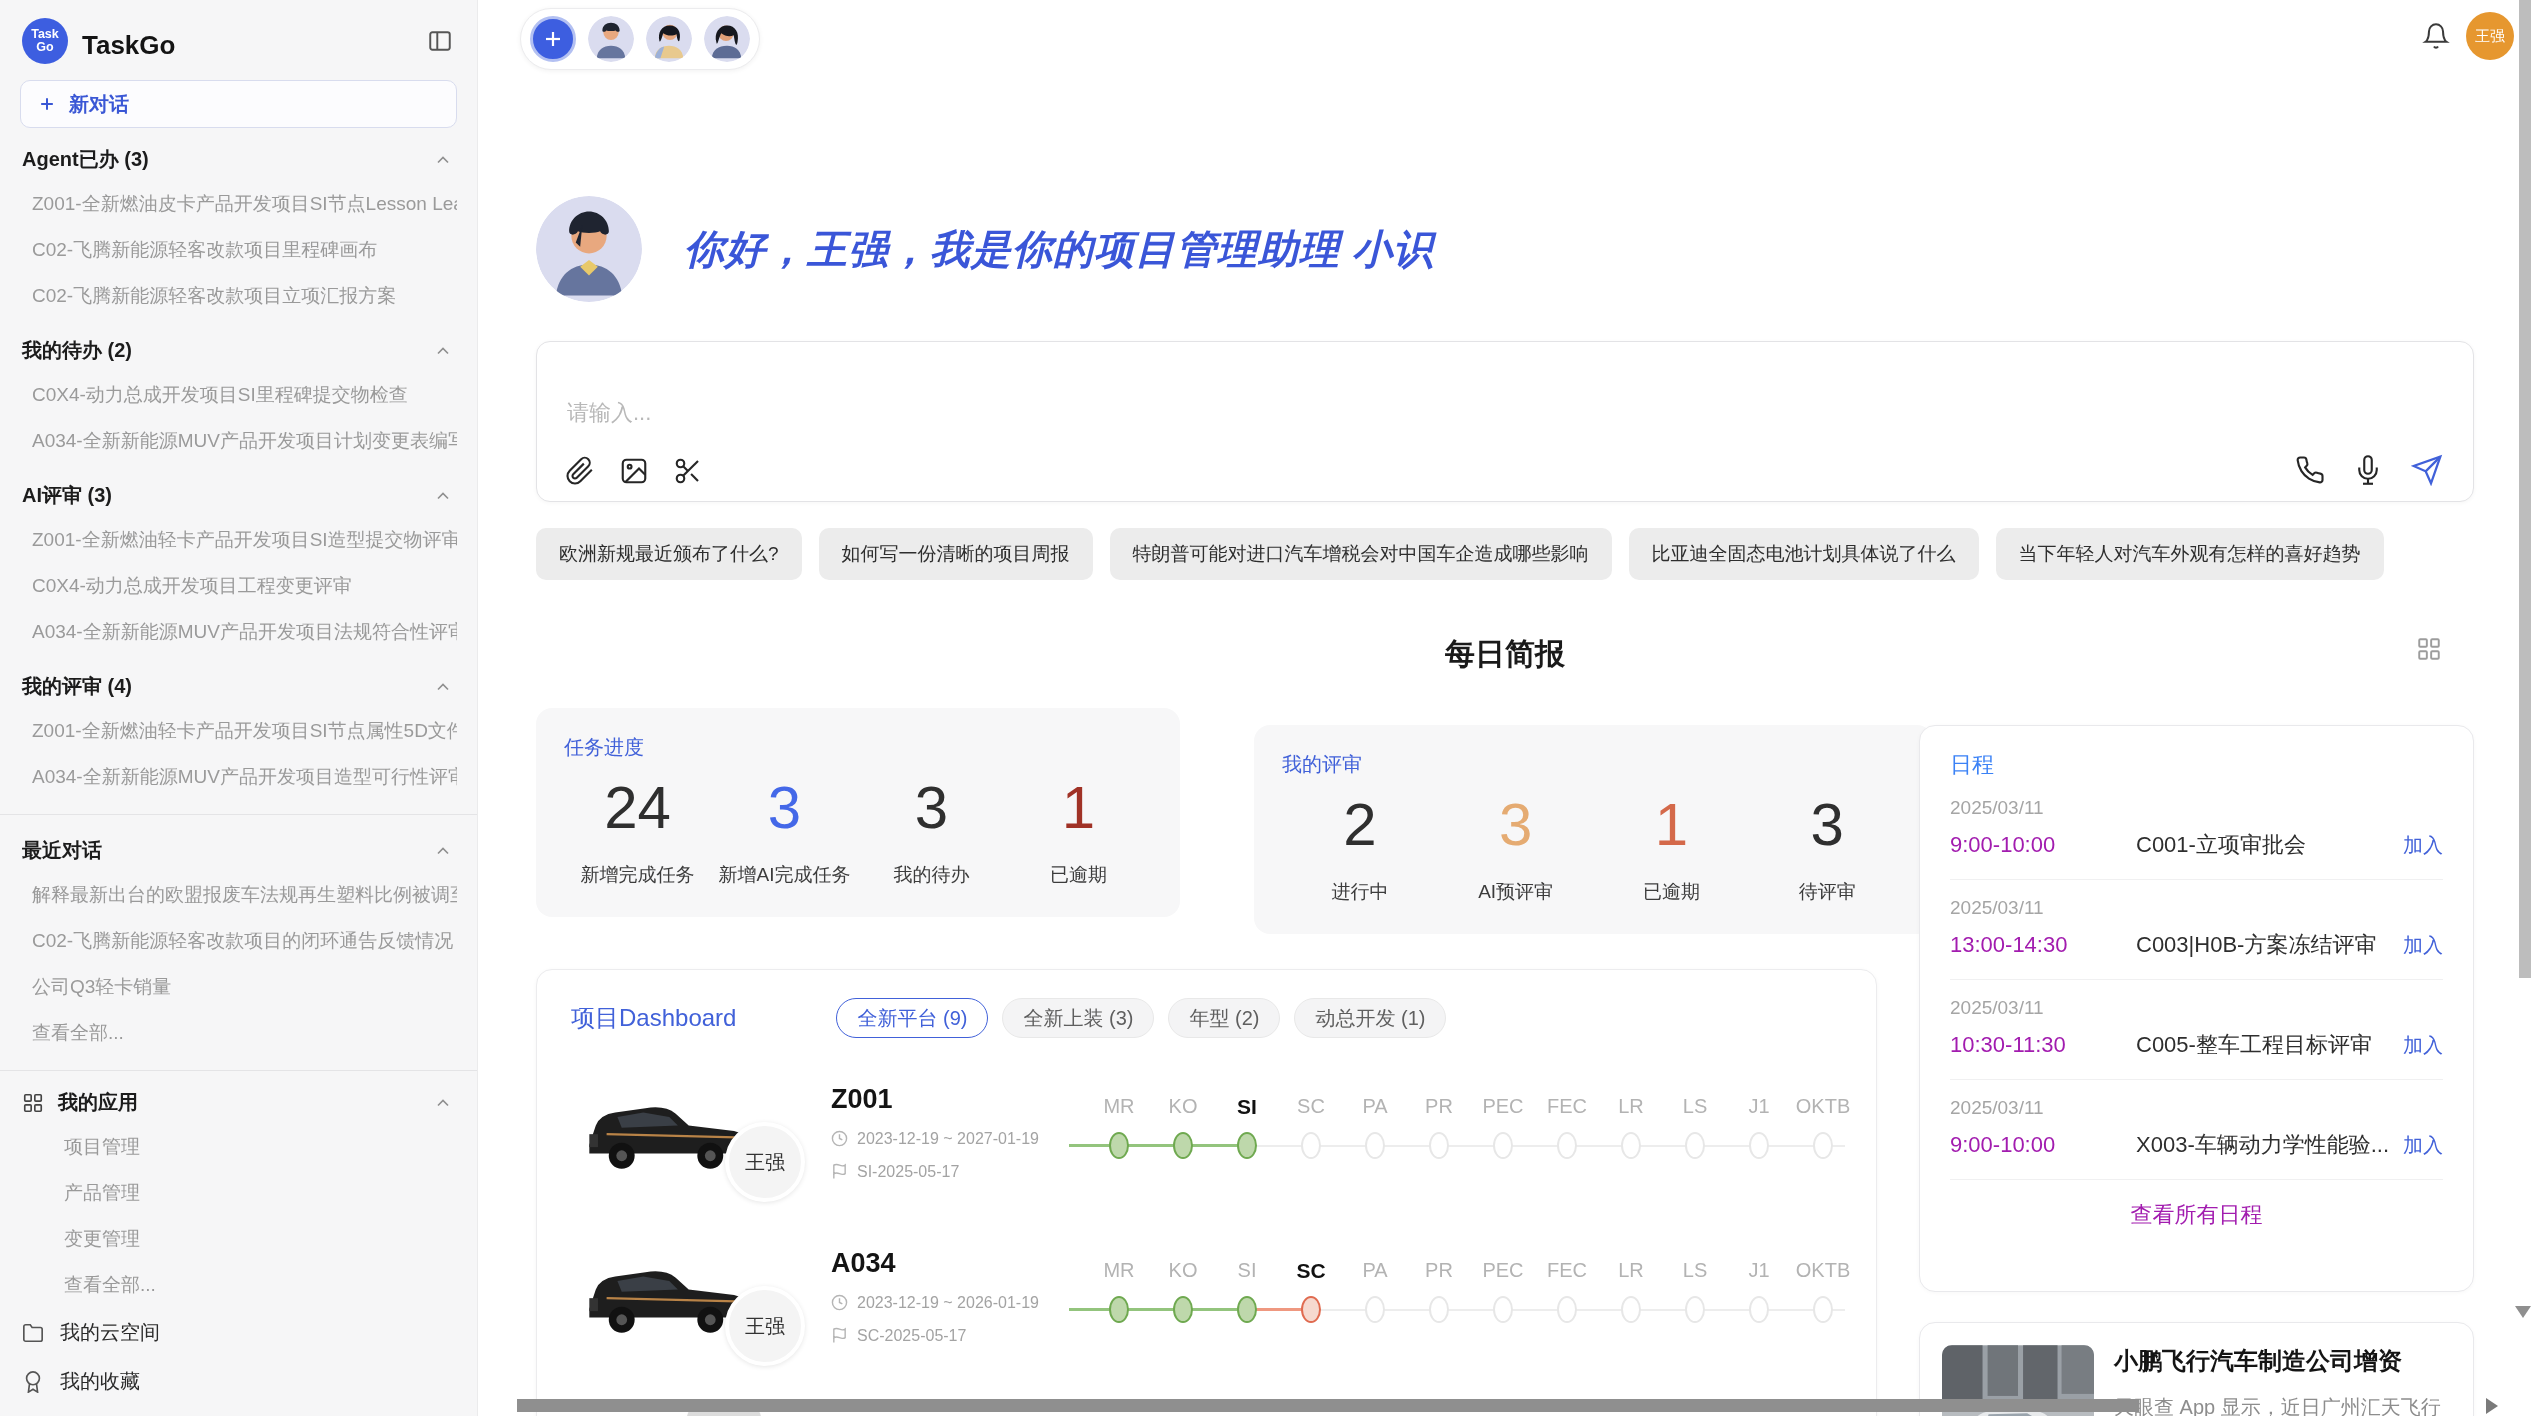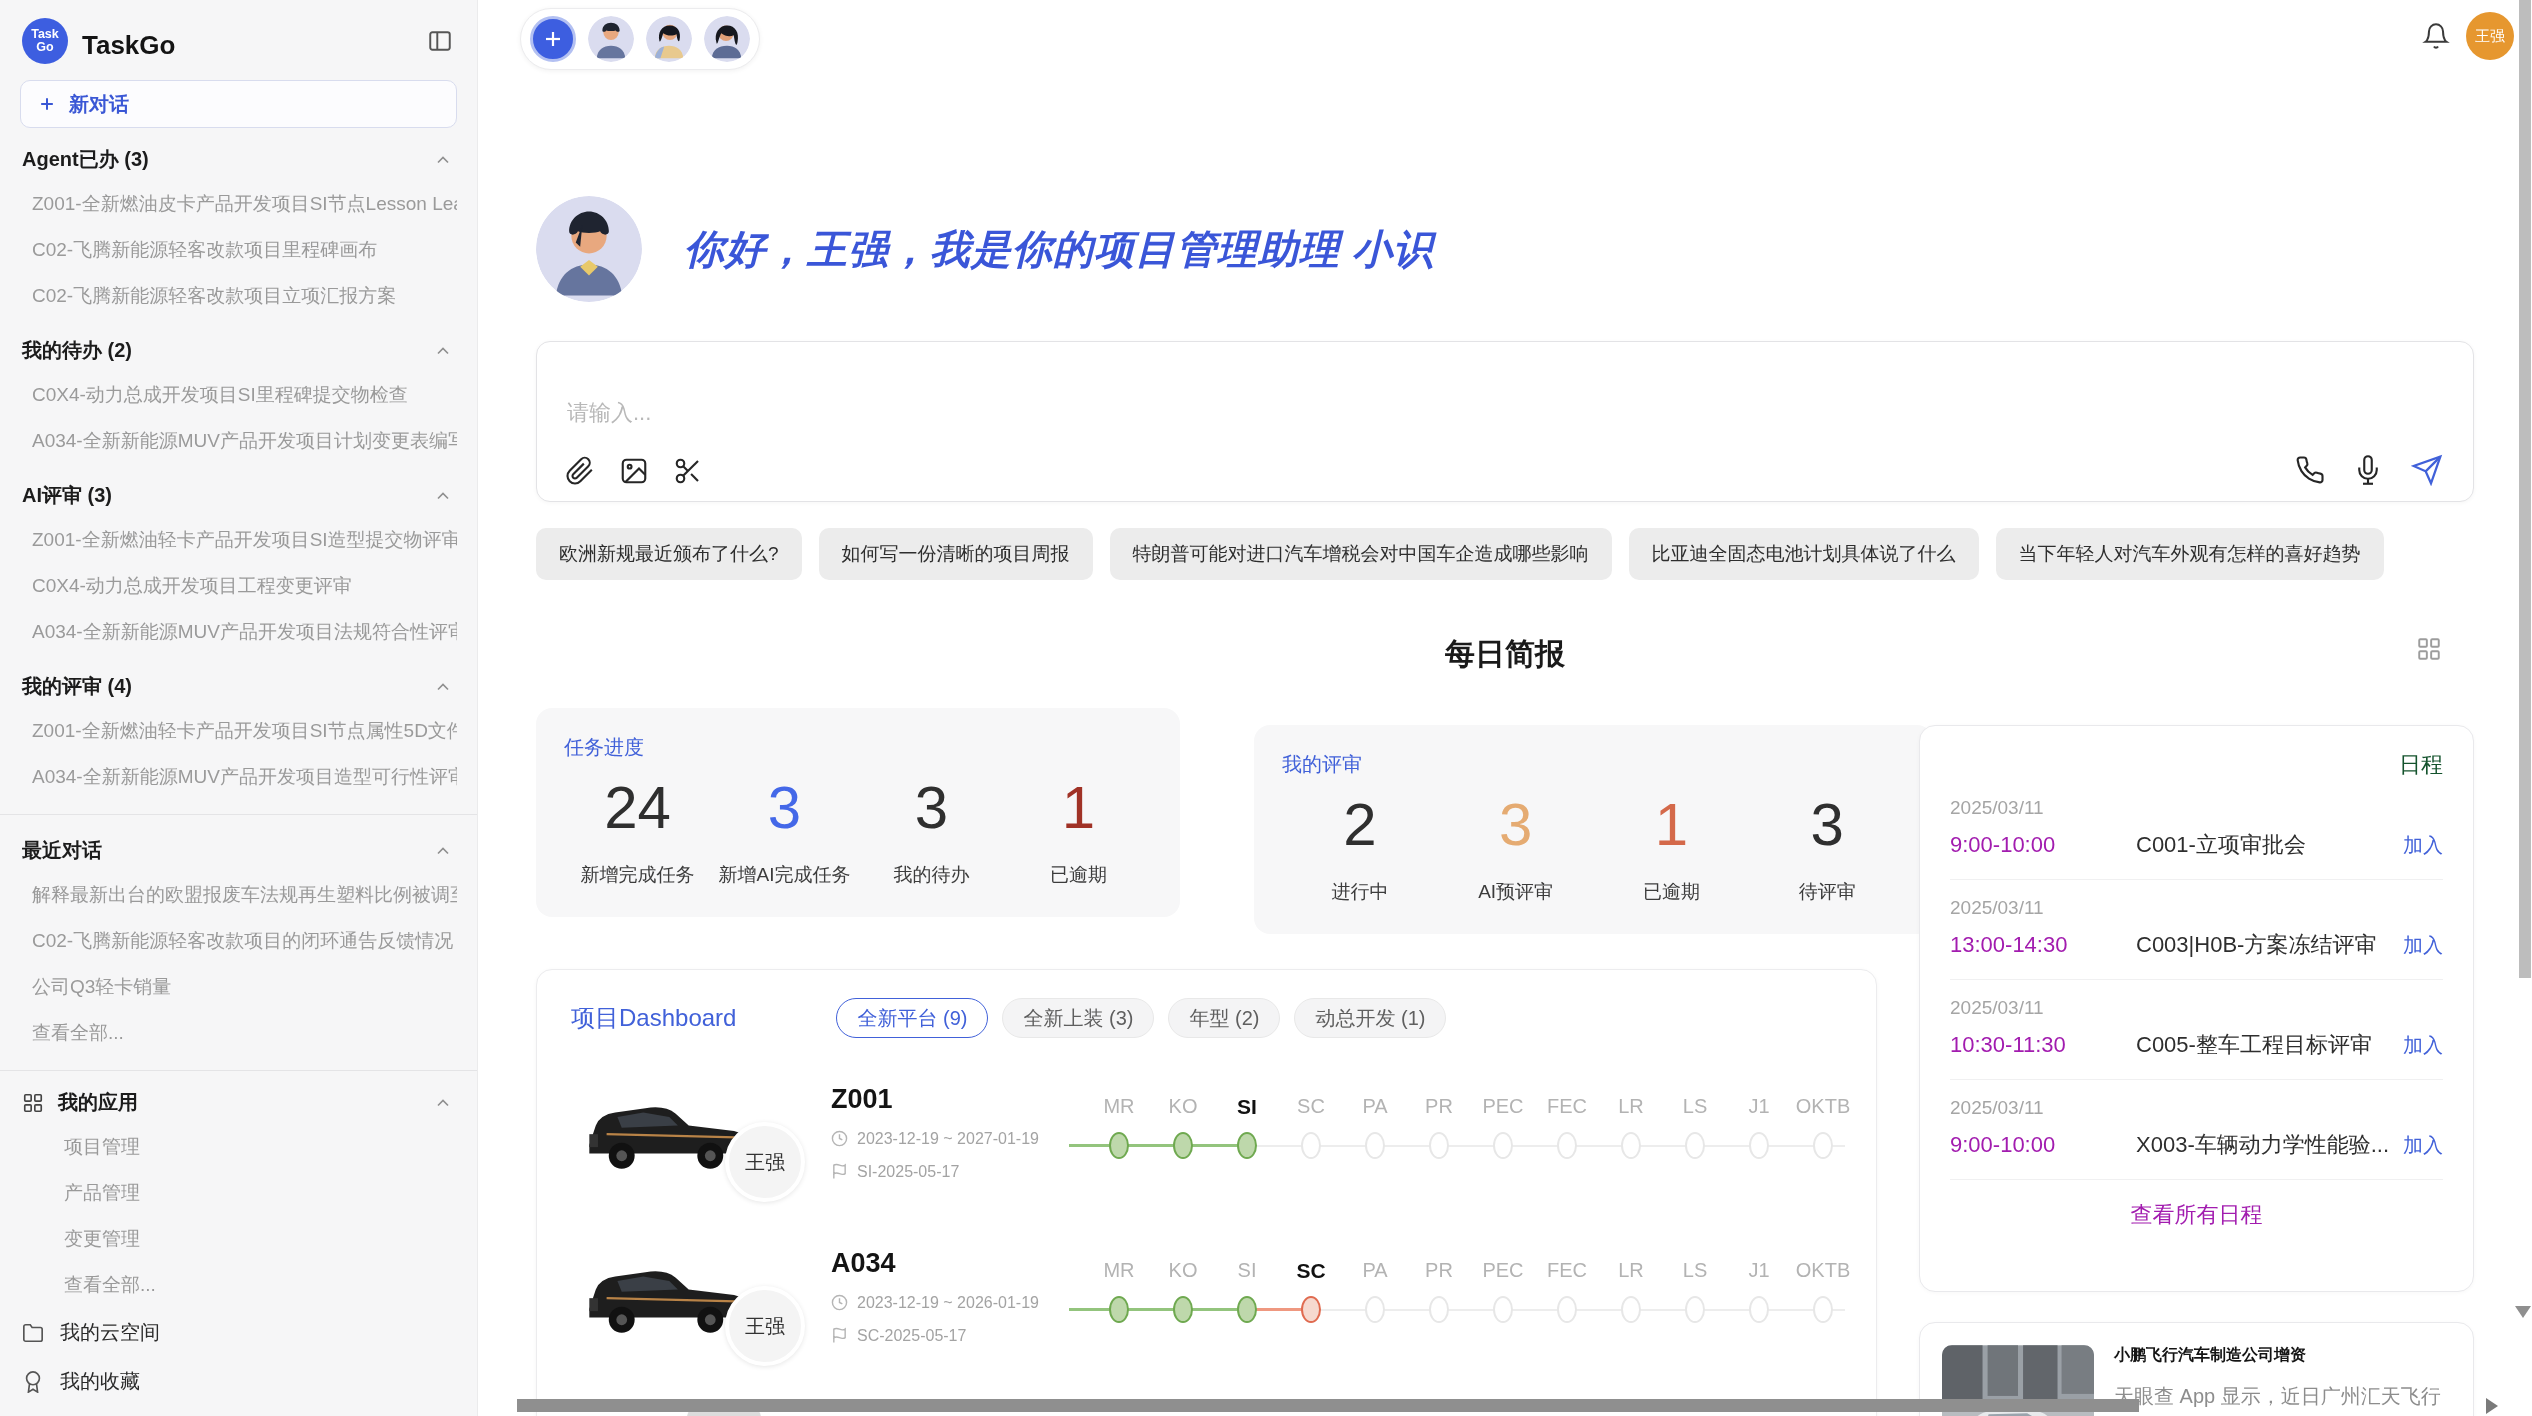--- a/index.html
+++ b/index.html
@@ -79,32 +79,32 @@
   .base-line { position:absolute; top:18px; left:6px; right:10px; height:2px; background:#ededed; }
   .seg { position:absolute; top:17px; height:3px; }
   .seg.green { background:#93c47d; left:-18px; width:178px; }
   .seg.orange { background:#ef9880; left:160px; width:64px; }
   .dot { position:absolute; top:5px; width:20px; height:27px; border-radius:50%; background:#fff; border:2px solid #e7e7e7; }
   .dot.done { background:#bed8ab; border-color:#6fa950; }
   .dot.overdue { background:#f6d9cf; border-color:#e06b50; }
   .truck-sliver { position:absolute; left:150px; top:436px; width:74px; height:40px; background:#dcdcdc; border-radius:12px 12px 0 0; }
 
   .schedule { position:absolute; left:1441px; top:725px; width:555px; height:567px; background:#fff; border:1px solid #e9e9ec; border-radius:16px; padding:24px 30px 0; box-shadow:0 1px 4px rgba(0,0,0,.03); }
-  .sch-title { text-align:right; color:#14532d; font-size:22px; }
+  .sch-title { text-align:left; color:#3b82f6; font-size:22px; }
   .sch-item { padding:17px 0 19px; border-bottom:1px solid #f0f0f1; }
   .sch-date { font-size:19px; color:#a5a5a5; }
   .sch-row { display:flex; align-items:center; margin-top:11px; }
   .sch-time { width:186px; font-size:22px; color:#a21caf; }
   .sch-name { flex:1; font-size:22px; color:#2e2e2e; white-space:nowrap; overflow:hidden; }
   .sch-join { font-size:20px; color:#4161d9; cursor:pointer; }
   .sch-footer { text-align:center; color:#a21caf; font-size:22px; margin-top:20px; cursor:pointer; }
 
   .news { position:absolute; left:1441px; top:1322px; width:555px; height:180px; background:#fff; border:1px solid #e9e9ec; border-radius:16px; padding:22px; display:flex; gap:20px; box-shadow:0 1px 4px rgba(0,0,0,.03); }
   .news-thumb { width:152px; height:112px; border-radius:10px; overflow:hidden; flex-shrink:0; }
-  .news-title { font-size:16px; font-weight:bold; color:#141414;font-family:Liberation Mono, monospace; }
+  .news-title { font-size:24px; font-weight:bold; color:#141414;font-family:Liberation Mono, monospace; }
   .news-body { font-size:20px; color:#8d8d8d; margin-top:16px; line-height:1.45; }
 
   
   .vscroll-thumb { position:absolute; right:1px; top:0; width:12px; height:978px; background:#bdbdbd; }
   .v-down-arrow { position:absolute; right:1px; top:1306px; width:0; height:0; border-left:8px solid transparent; border-right:8px solid transparent; border-top:12px solid #8f8f8f; cursor:pointer; }
   .hscroll-thumb { position:absolute; left:517px; top:1399px; width:1622px; height:13px; background:#8f8f8f; cursor:pointer; }
   .h-right-arrow { position:absolute; left:2486px; top:1398px; width:0; height:0; border-top:8px solid transparent; border-bottom:8px solid transparent; border-left:12px solid #7a7a7a; cursor:pointer; }
 
   svg { display:block; }
 </style>

